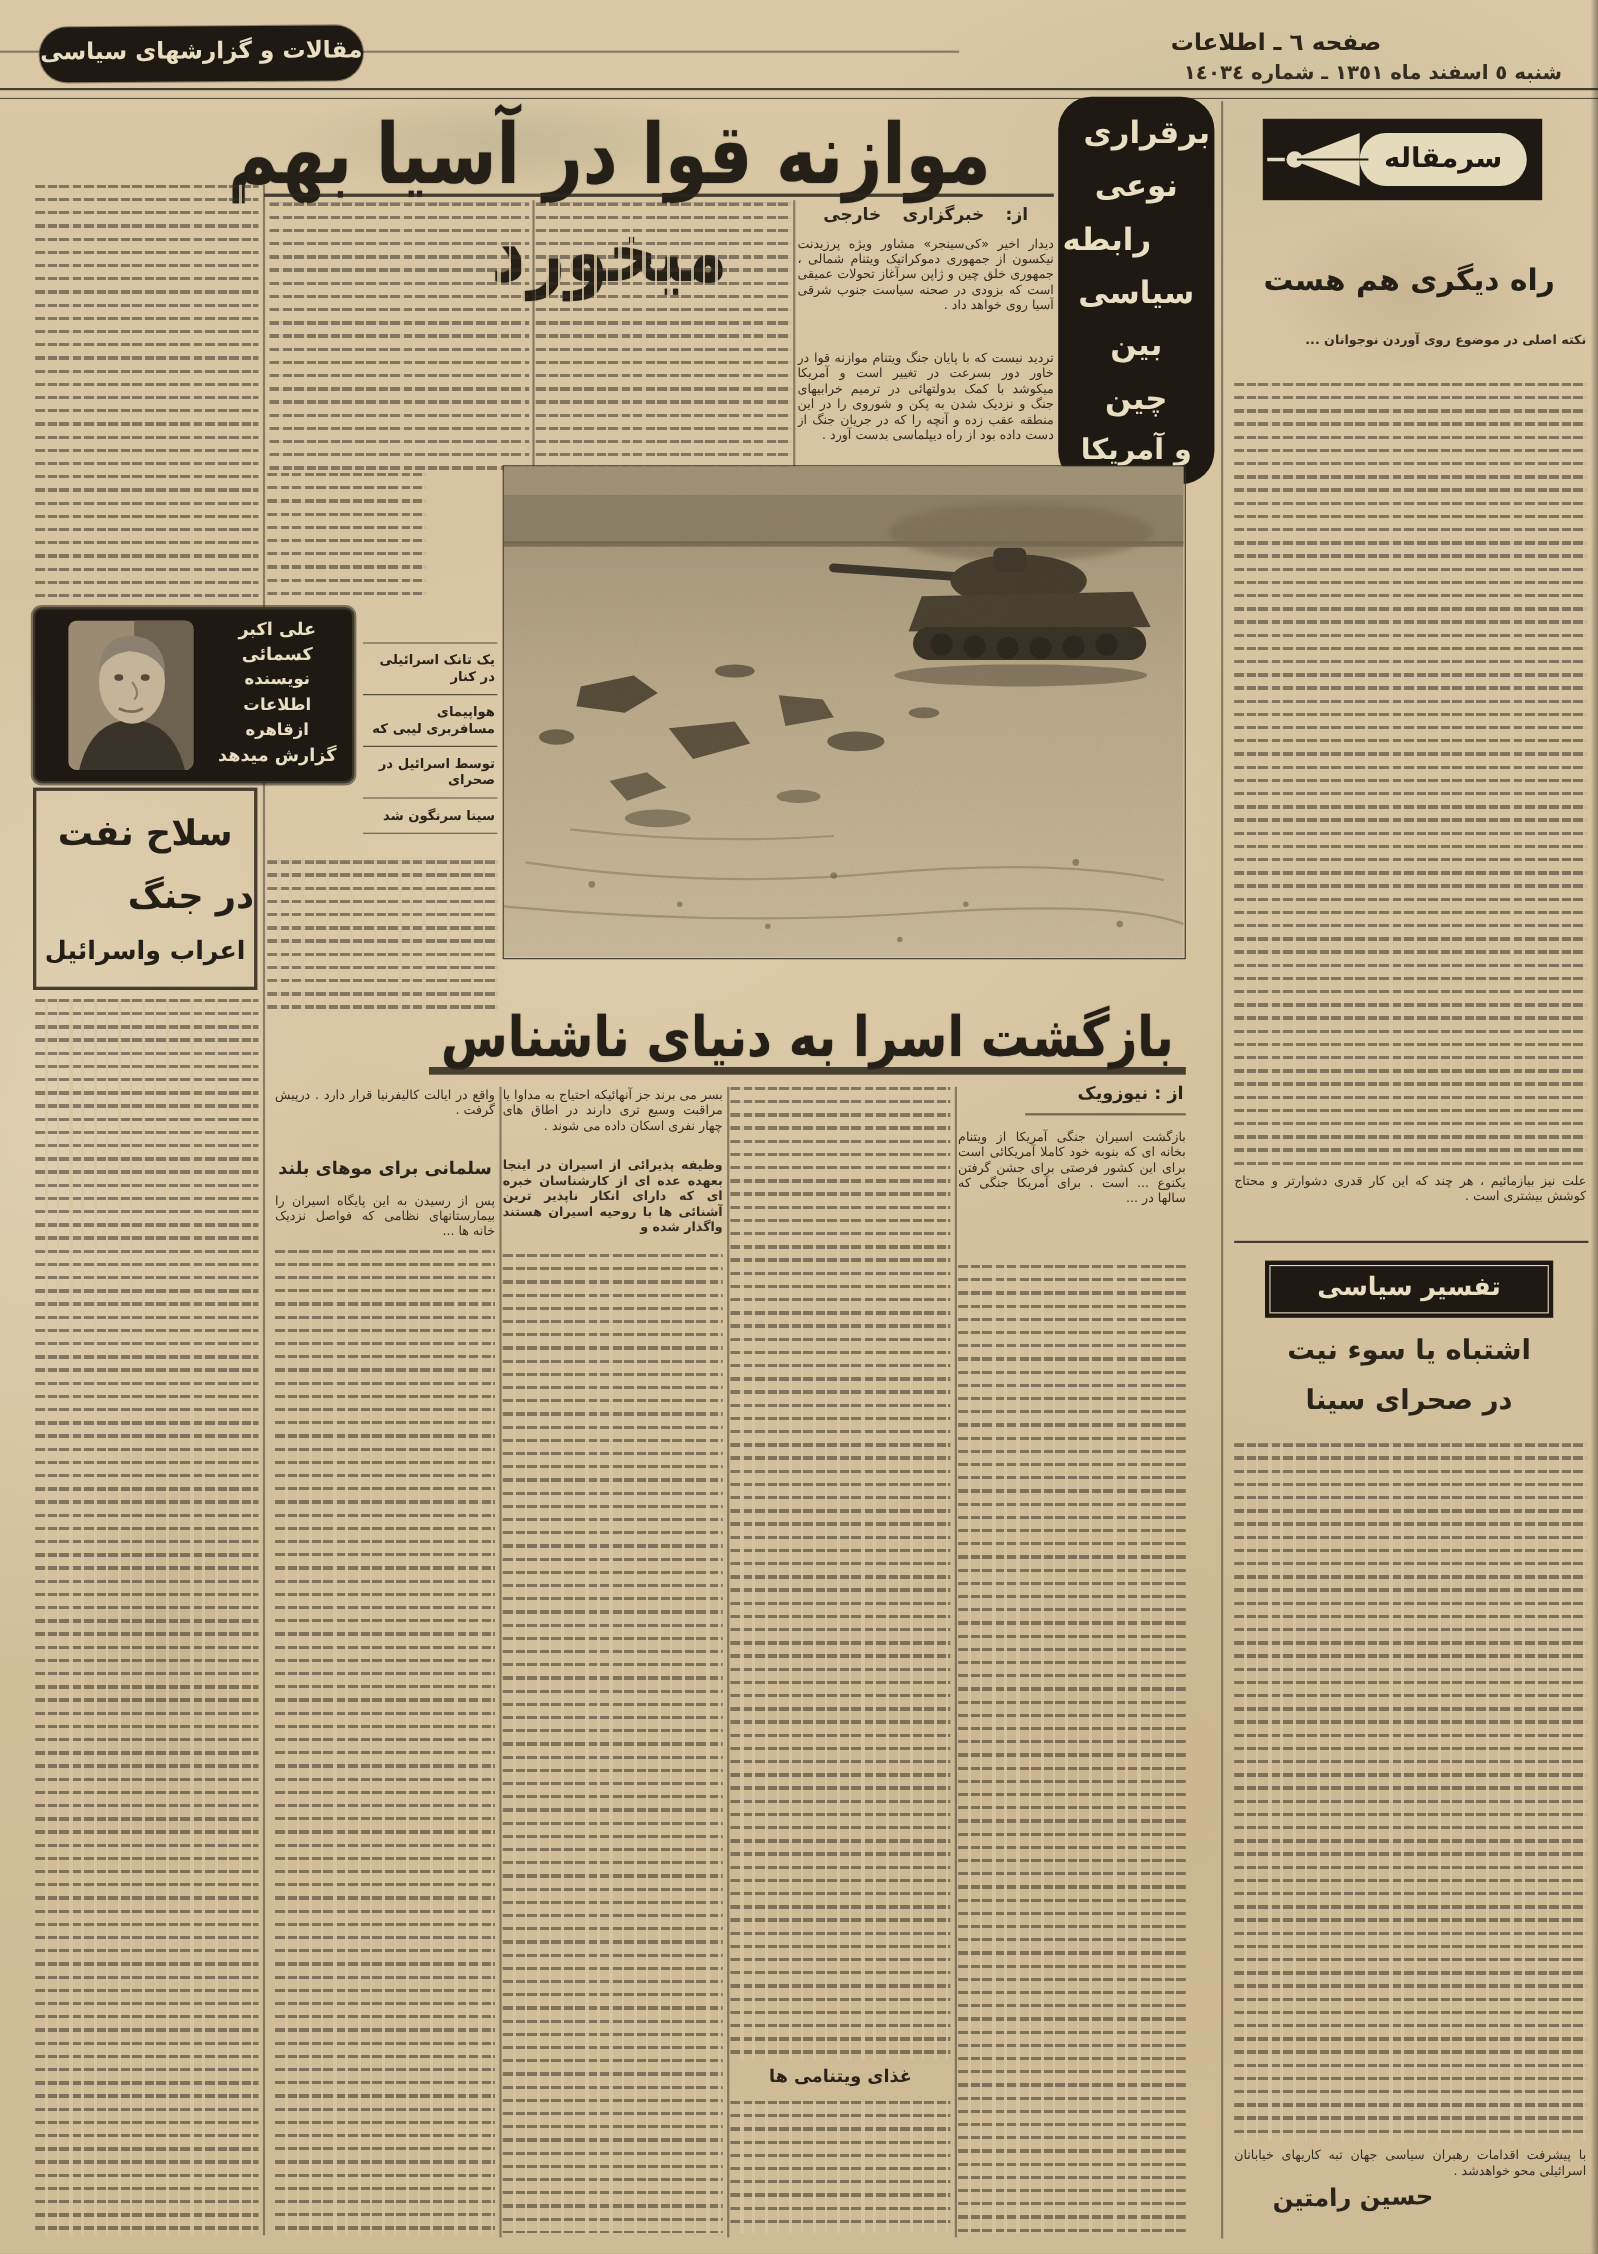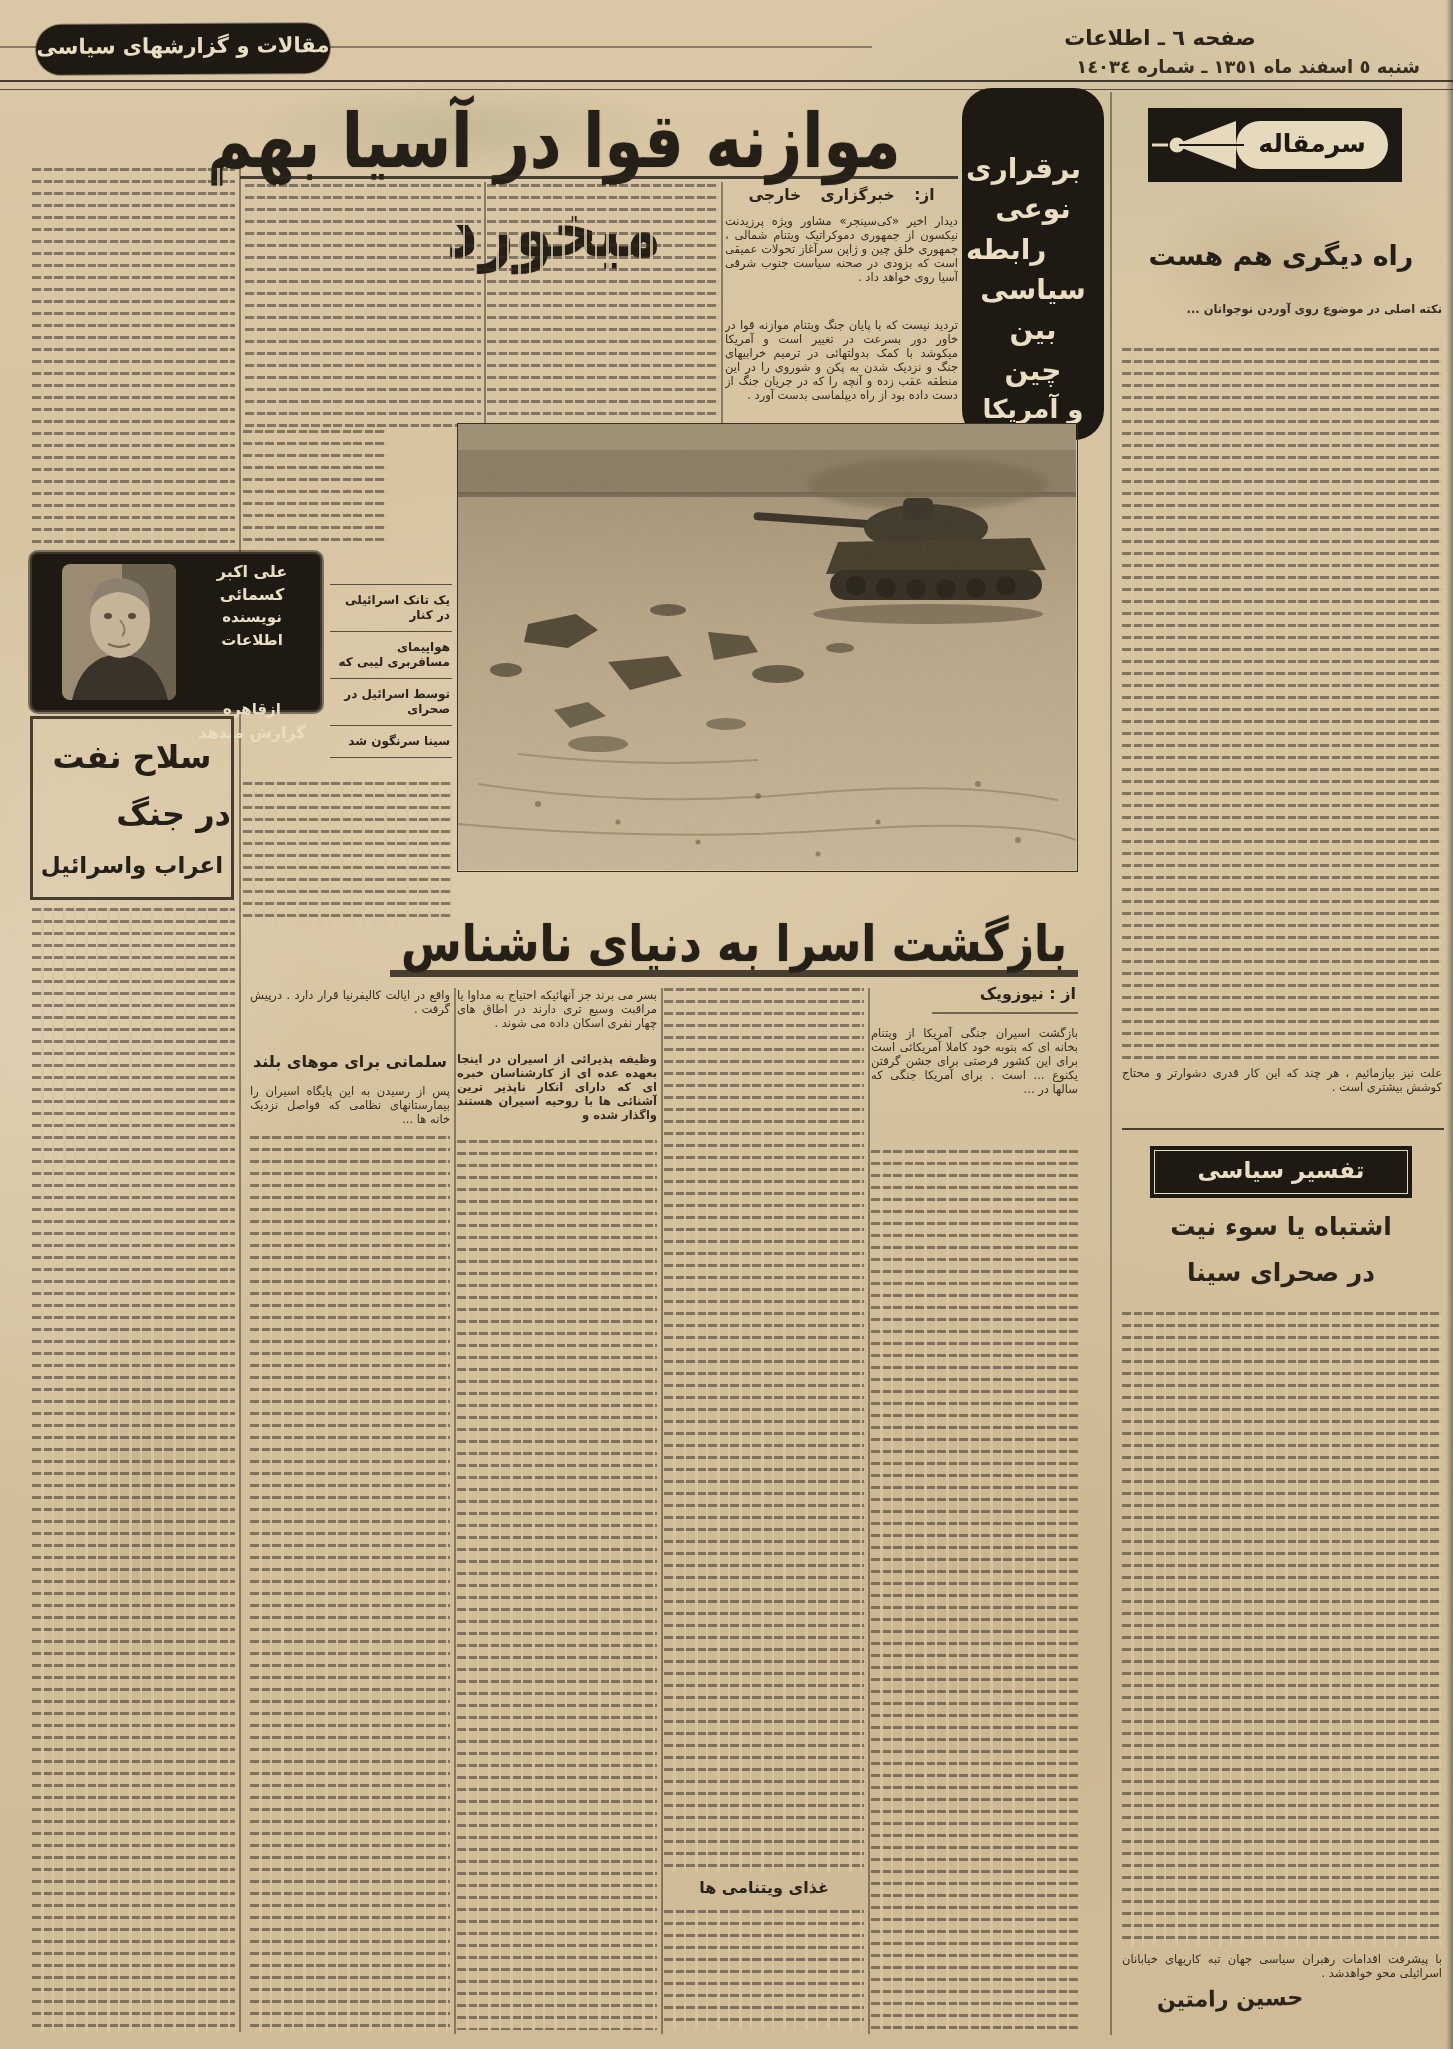--- a/index.html
+++ b/index.html
@@ -53,21 +53,21 @@
 
   <div class="abs blackbox" style="left:36px;top:24px;width:294px;height:50px;border-radius:26px;transform:rotate(-.4deg);box-shadow:0 0 0 1px rgba(30,25,18,.4);">
     <div class="abs rtl whitetxt" style="left:0;top:10px;width:100%;text-align:center;font-size:21px;font-weight:800;">مقالات و گزارشهای سیاسی</div>
   </div>
 
   <div class="abs" style="left:0;top:80px;width:1453px;height:7px;border-top:2px solid rgba(43,36,26,.85);border-bottom:1.5px solid rgba(43,36,26,.75);"></div>
 
   <div class="headline" style="left:150px;top:96px;width:808px;font-size:62px;transform:scaleY(1.22);transform-origin:top;">موازنه قوا در آسیا بهم میخورد</div>
 
   <div class="abs blackbox" style="left:962px;top:88px;width:142px;height:352px;border-radius:30px;display:flex;flex-direction:column;justify-content:space-between;padding:16px 4px;box-sizing:border-box;">
-    <div class="rtl whitetxt" style="text-align:left;font-size:28px;font-weight:800;margin-top:48px;">برقراری</div>
+    <div class="rtl whitetxt" style="text-align:right;font-size:28px;font-weight:800;">برقراری</div>
     <div class="rtl whitetxt" style="text-align:center;font-size:28px;font-weight:800;">نوعی</div>
     <div class="rtl whitetxt" style="text-align:left;font-size:28px;font-weight:800;">رابطه</div>
     <div class="rtl whitetxt" style="text-align:center;font-size:28px;font-weight:800;">سیاسی</div>
     <div class="rtl whitetxt" style="text-align:center;font-size:28px;font-weight:800;">بین</div>
     <div class="rtl whitetxt" style="text-align:center;font-size:28px;font-weight:800;">چین</div>
     <div class="rtl whitetxt" style="text-align:center;font-size:26px;font-weight:800;">و آمریکا</div>
   </div>
 
   <div class="hrule" style="left:240px;top:176px;width:718px;height:3px;"></div>
   <div class="abs rtl" style="left:725px;top:186px;width:233px;text-align:center;font-size:15.5px;font-weight:800;word-spacing:14px;color:#2e271c;">از: خبرگزاری خارجی</div>
@@ -120,21 +120,21 @@
       <ellipse cx="70" cy="52" rx="4" ry="3" fill="#55493a"></ellipse>
       <ellipse cx="46" cy="52" rx="4" ry="3" fill="#55493a"></ellipse>
       <path d="M58 56 q8 10 2 16" stroke="#8f7d63" stroke-width="2" fill="none"></path>
       <path d="M46 80 q12 6 22 0" stroke="#7c6a52" stroke-width="2.5" fill="none"></path>
     </svg>
     <div class="abs" style="left:160px;top:8px;width:124px;text-align:center;direction:rtl;">
       <div class="whitetxt" style="font-size:16px;font-weight:800;line-height:23px;">علی اکبر</div>
       <div class="whitetxt" style="font-size:16px;font-weight:800;line-height:23px;">کسمائی</div>
       <div class="whitetxt" style="font-size:15px;font-weight:800;line-height:23px;">نویسنده</div>
       <div class="whitetxt" style="font-size:15px;font-weight:800;line-height:23px;">اطلاعات</div>
-      <div class="whitetxt" style="font-size:15px;font-weight:800;line-height:23px;margin-top:46px;">ازقاهره</div>
+      <div class="whitetxt" style="font-size:15px;font-weight:800;line-height:23px;">ازقاهره</div>
       <div class="whitetxt" style="font-size:16px;font-weight:800;line-height:24px;">گزارش میدهد</div>
     </div>
   </div>
 
   <div class="abs" style="left:330px;top:584px;width:122px;border-top:1.5px solid rgba(55,47,36,.8);">
     <div class="rtl" style="font-size:12px;font-weight:600;padding:8px 2px;border-bottom:1.5px solid rgba(55,47,36,.8);text-align:right;line-height:15px;">یک تانک اسرائیلی در کنار</div>
     <div class="rtl" style="font-size:12px;font-weight:600;padding:8px 2px;border-bottom:1.5px solid rgba(55,47,36,.8);text-align:right;line-height:15px;">هواپیمای مسافربری لیبی که</div>
     <div class="rtl" style="font-size:12px;font-weight:600;padding:8px 2px;border-bottom:1.5px solid rgba(55,47,36,.8);text-align:right;line-height:15px;">توسط اسرائیل در صحرای</div>
     <div class="rtl" style="font-size:12px;font-weight:600;padding:8px 2px;border-bottom:1.5px solid rgba(55,47,36,.8);text-align:right;line-height:15px;">سینا سرنگون شد</div>
   </div>

